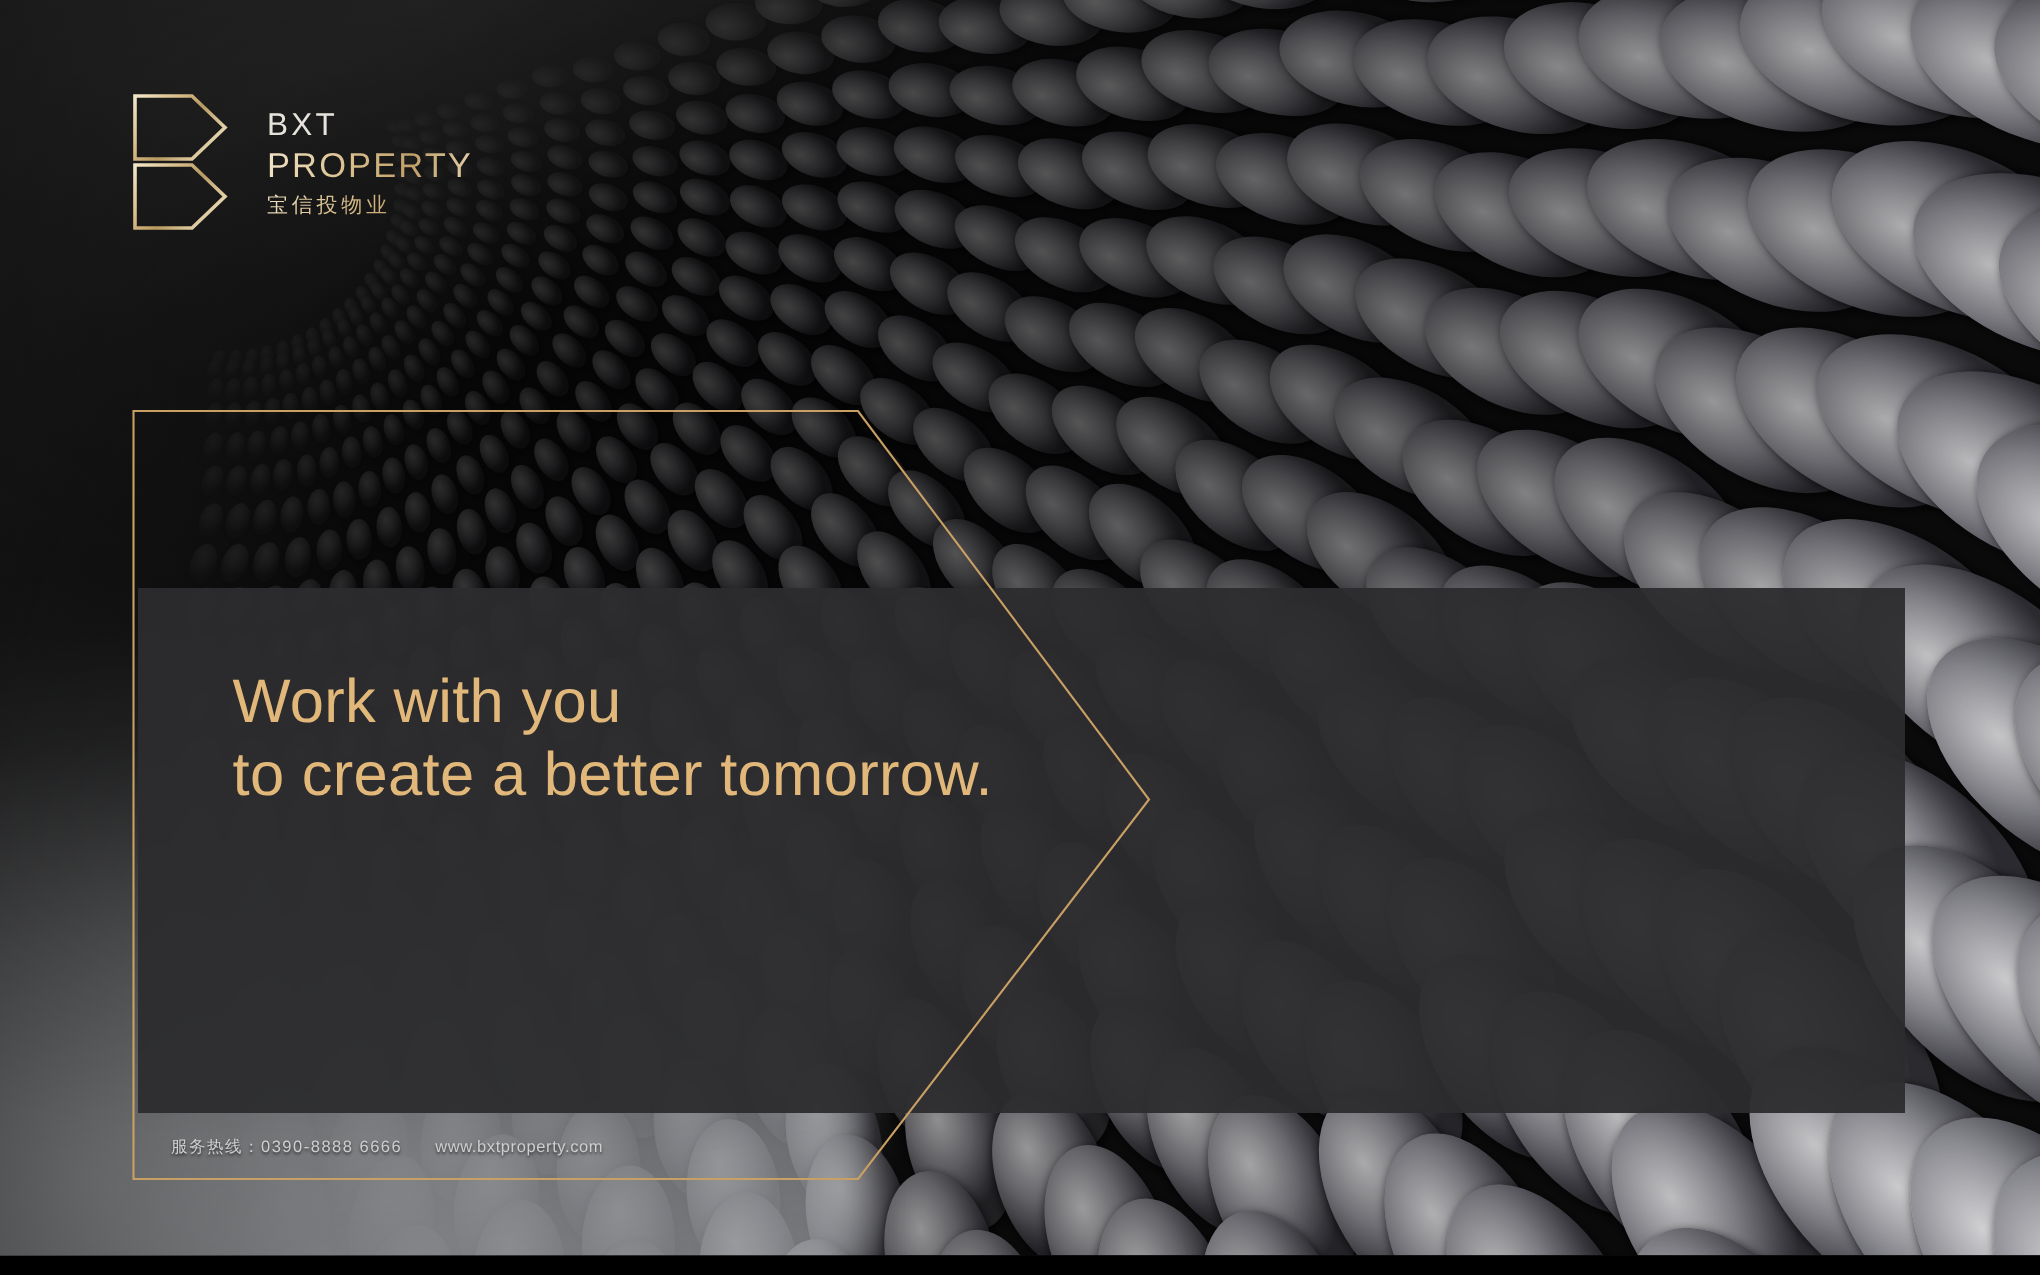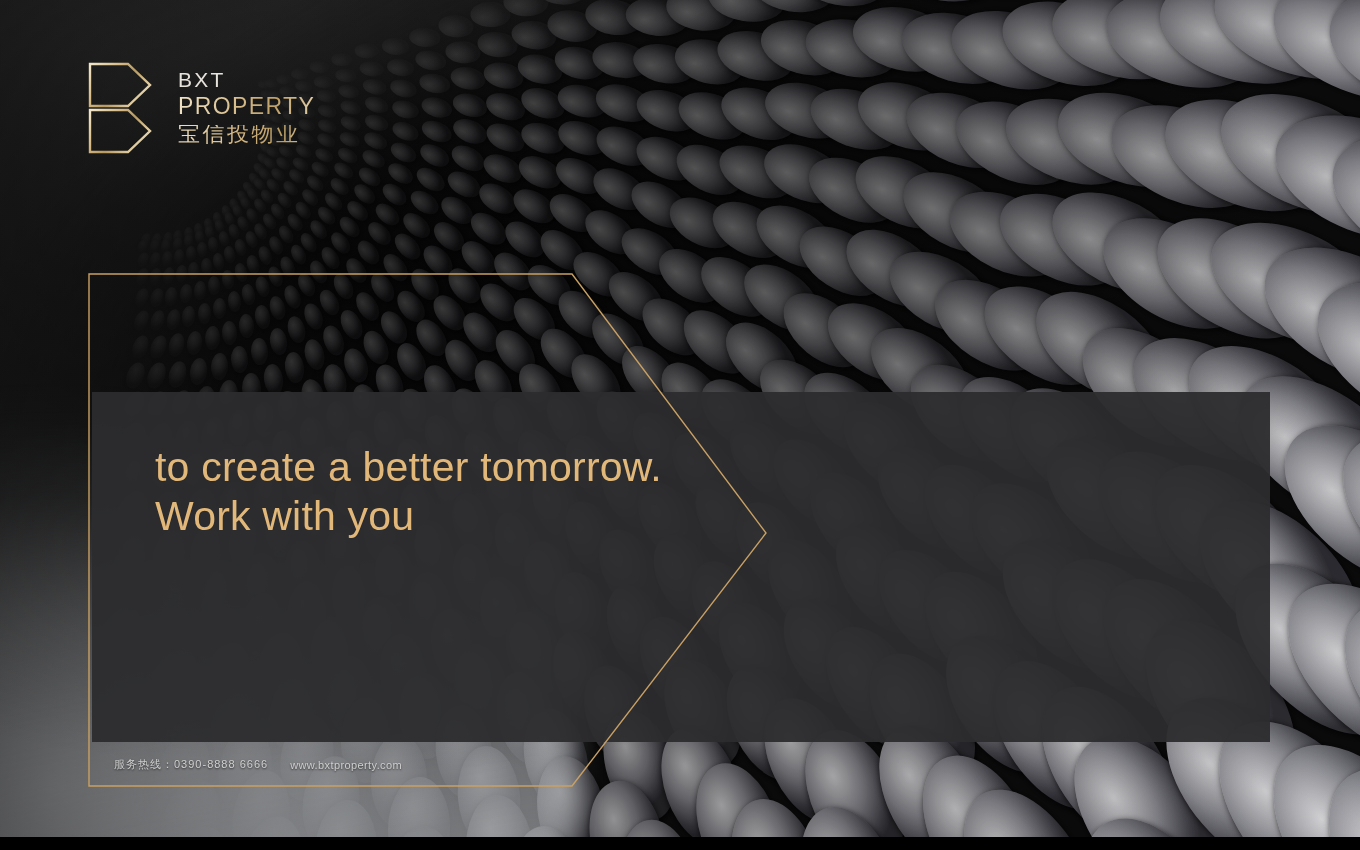--- a/index.html
+++ b/index.html
@@ -105,27 +105,26 @@
     font-size: 23px;
     letter-spacing: 1.4px;
     font-weight: 400;
     background: linear-gradient(100deg, #f0e3c6 0%, #d9bf8e 40%, #bfa068 70%, #e3d0ab 100%);
     -webkit-background-clip: text;
     background-clip: text;
     color: transparent;
     margin-bottom: 7px;
   }
   .logo-cn {
-    font-size: 22px;
+    font-size: 14px;
     letter-spacing: 2.5px;
     background: linear-gradient(100deg, #efe0c0 0%, #d4b782 45%, #b99c63 75%, #e0cda7 100%);
     -webkit-background-clip: text;
     background-clip: text;
     color: transparent;
-    font-family: Liberation Mono, monospace;
   }
 
   
   .gold-frame {
     position: absolute;
     left: 0; top: 0;
     width: 1360px; height: 850px;
     pointer-events: none;
   }
 
@@ -766,22 +765,22 @@
       <line x1="12" y1="2" x2="12" y2="90" stroke="url(#goldgrad)" stroke-width="2.4"></line>
     </svg>
     <div class="logo-words">
       <div class="logo-bxt">BXT</div>
       <div class="logo-property">PROPERTY</div>
       <div class="logo-cn">宝信投物业</div>
     </div>
   </div>
 
   <div class="headline">
+    <div class="headline-line">Work with you</div>
     <div class="headline-line">to create a better tomorrow.</div>
-    <div class="headline-line">Work with you</div>
   </div>
 
   <div class="footer">
     <span class="footer-hotline">服务热线：0390-8888 6666</span>
     <span class="footer-site">www.bxtproperty.com</span>
   </div>
 
 </div>
 
 </body></html>

